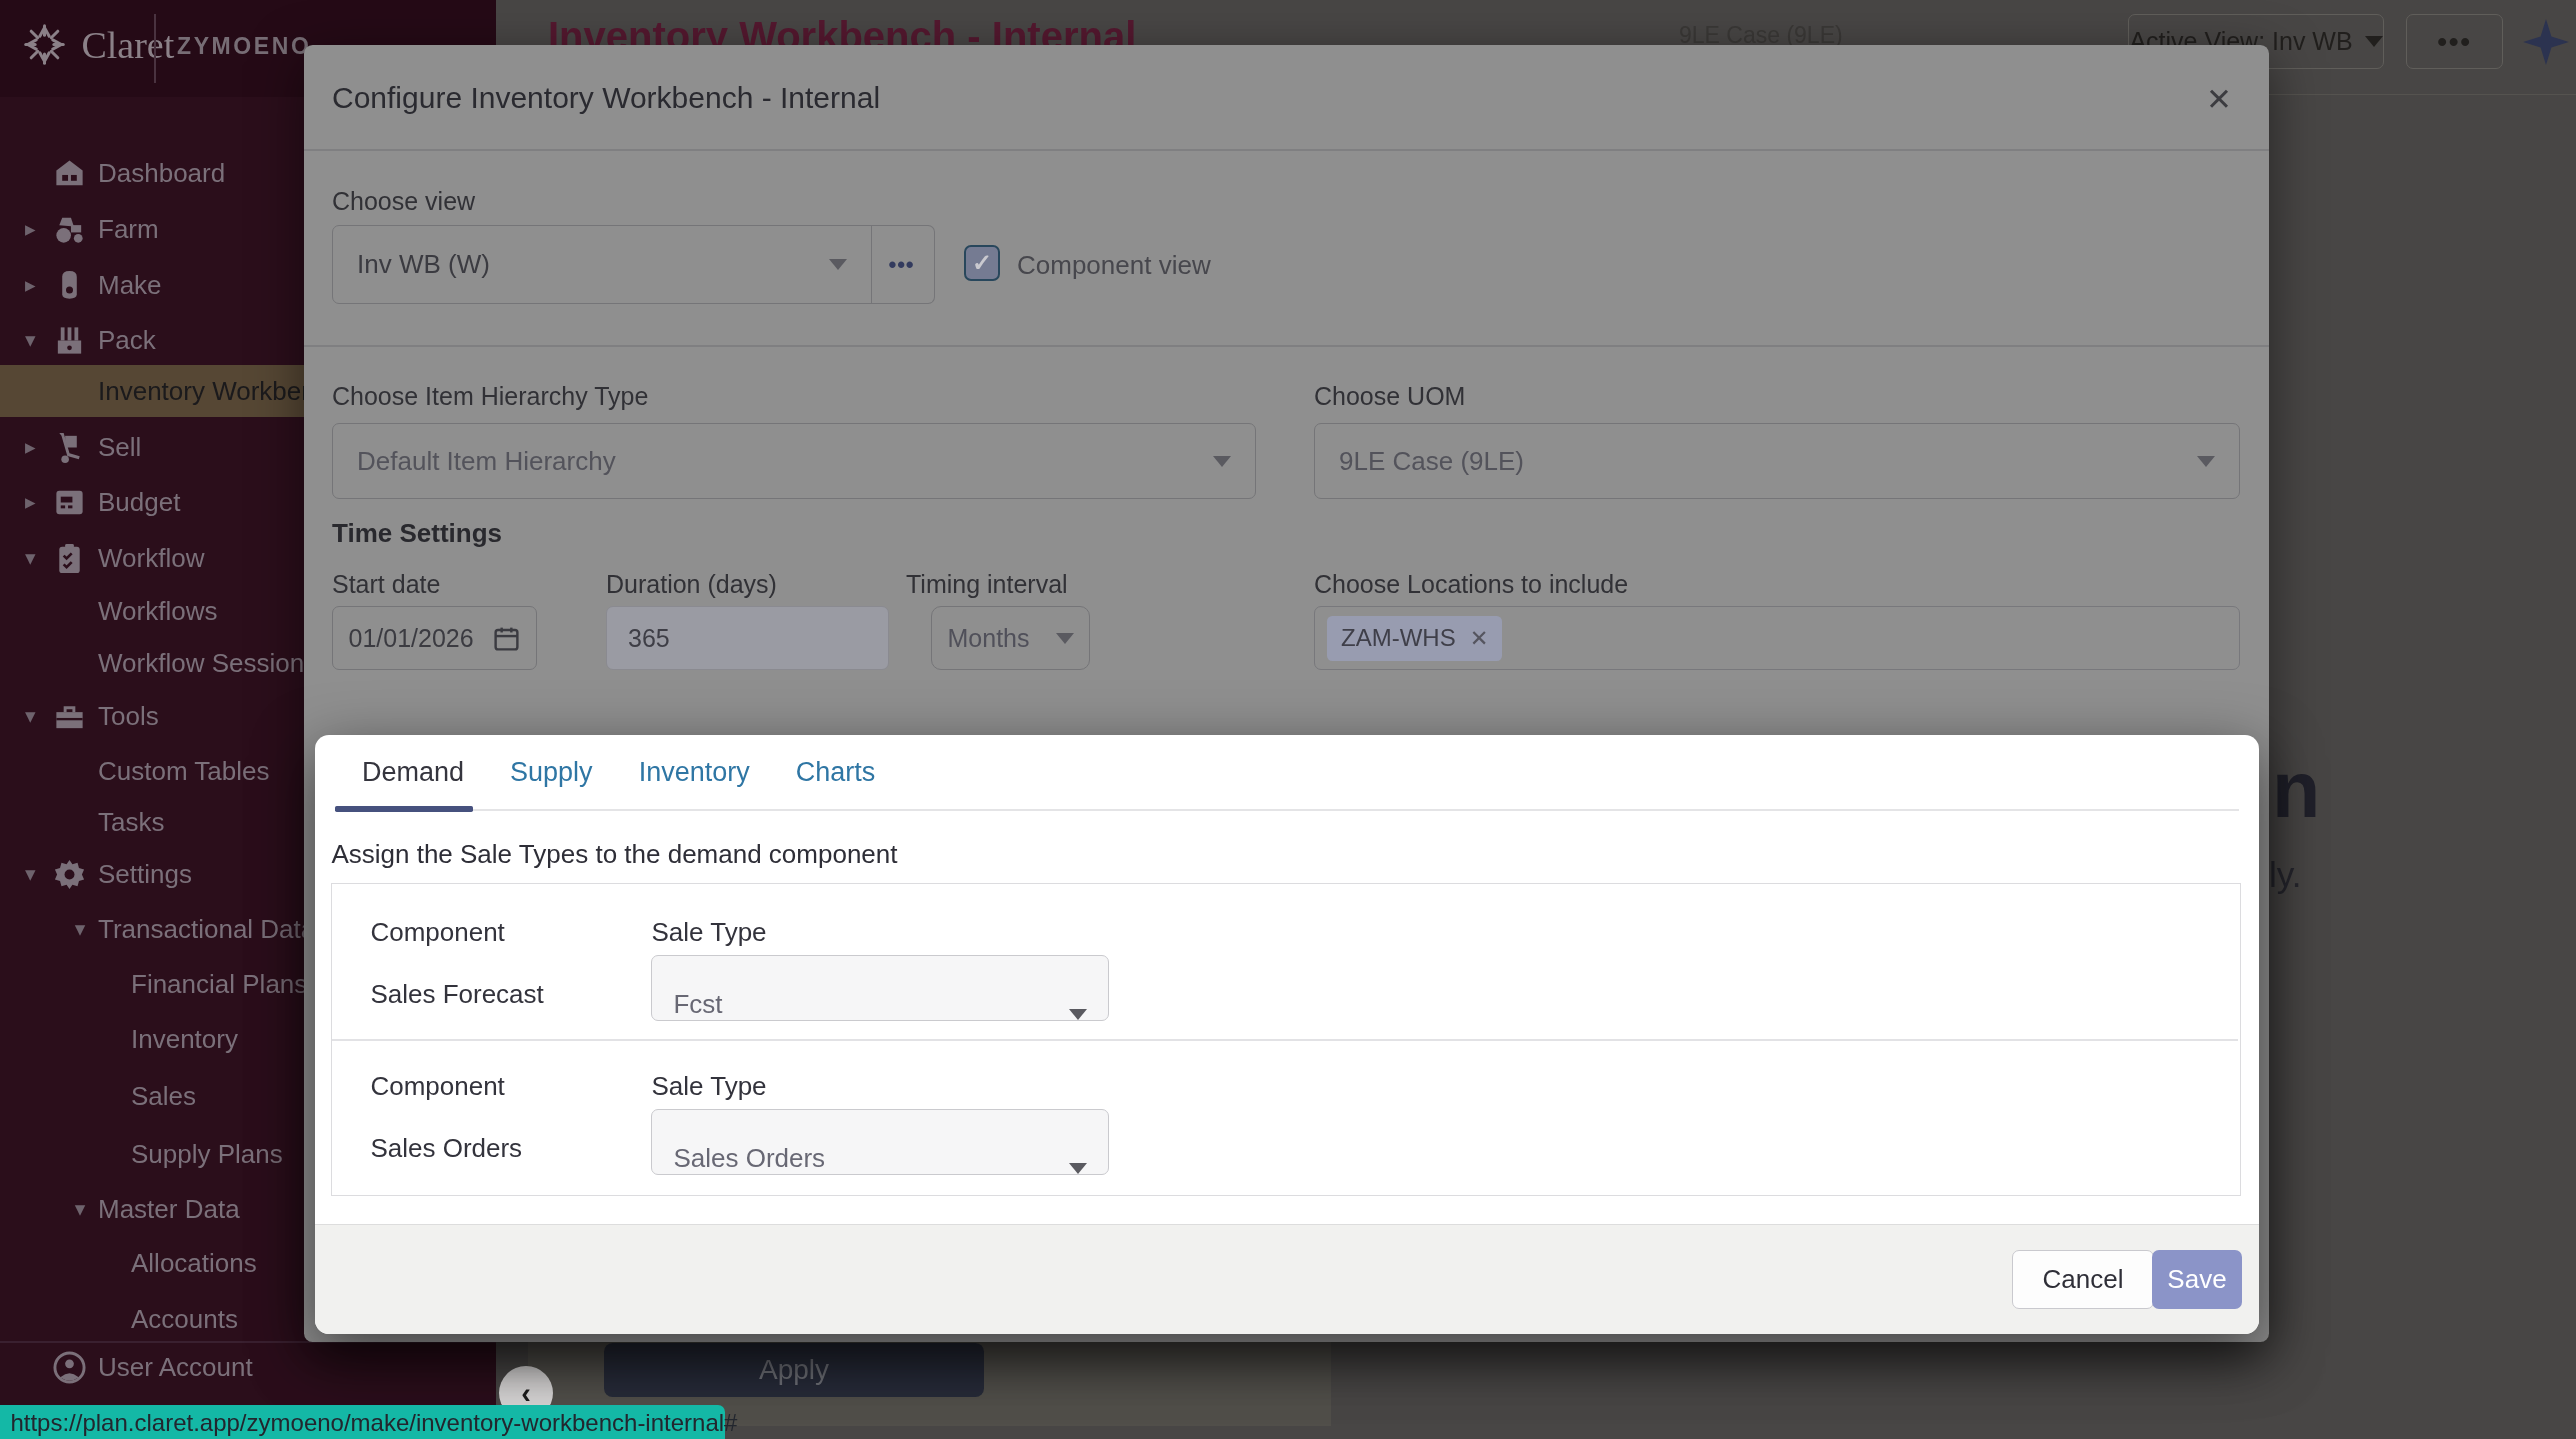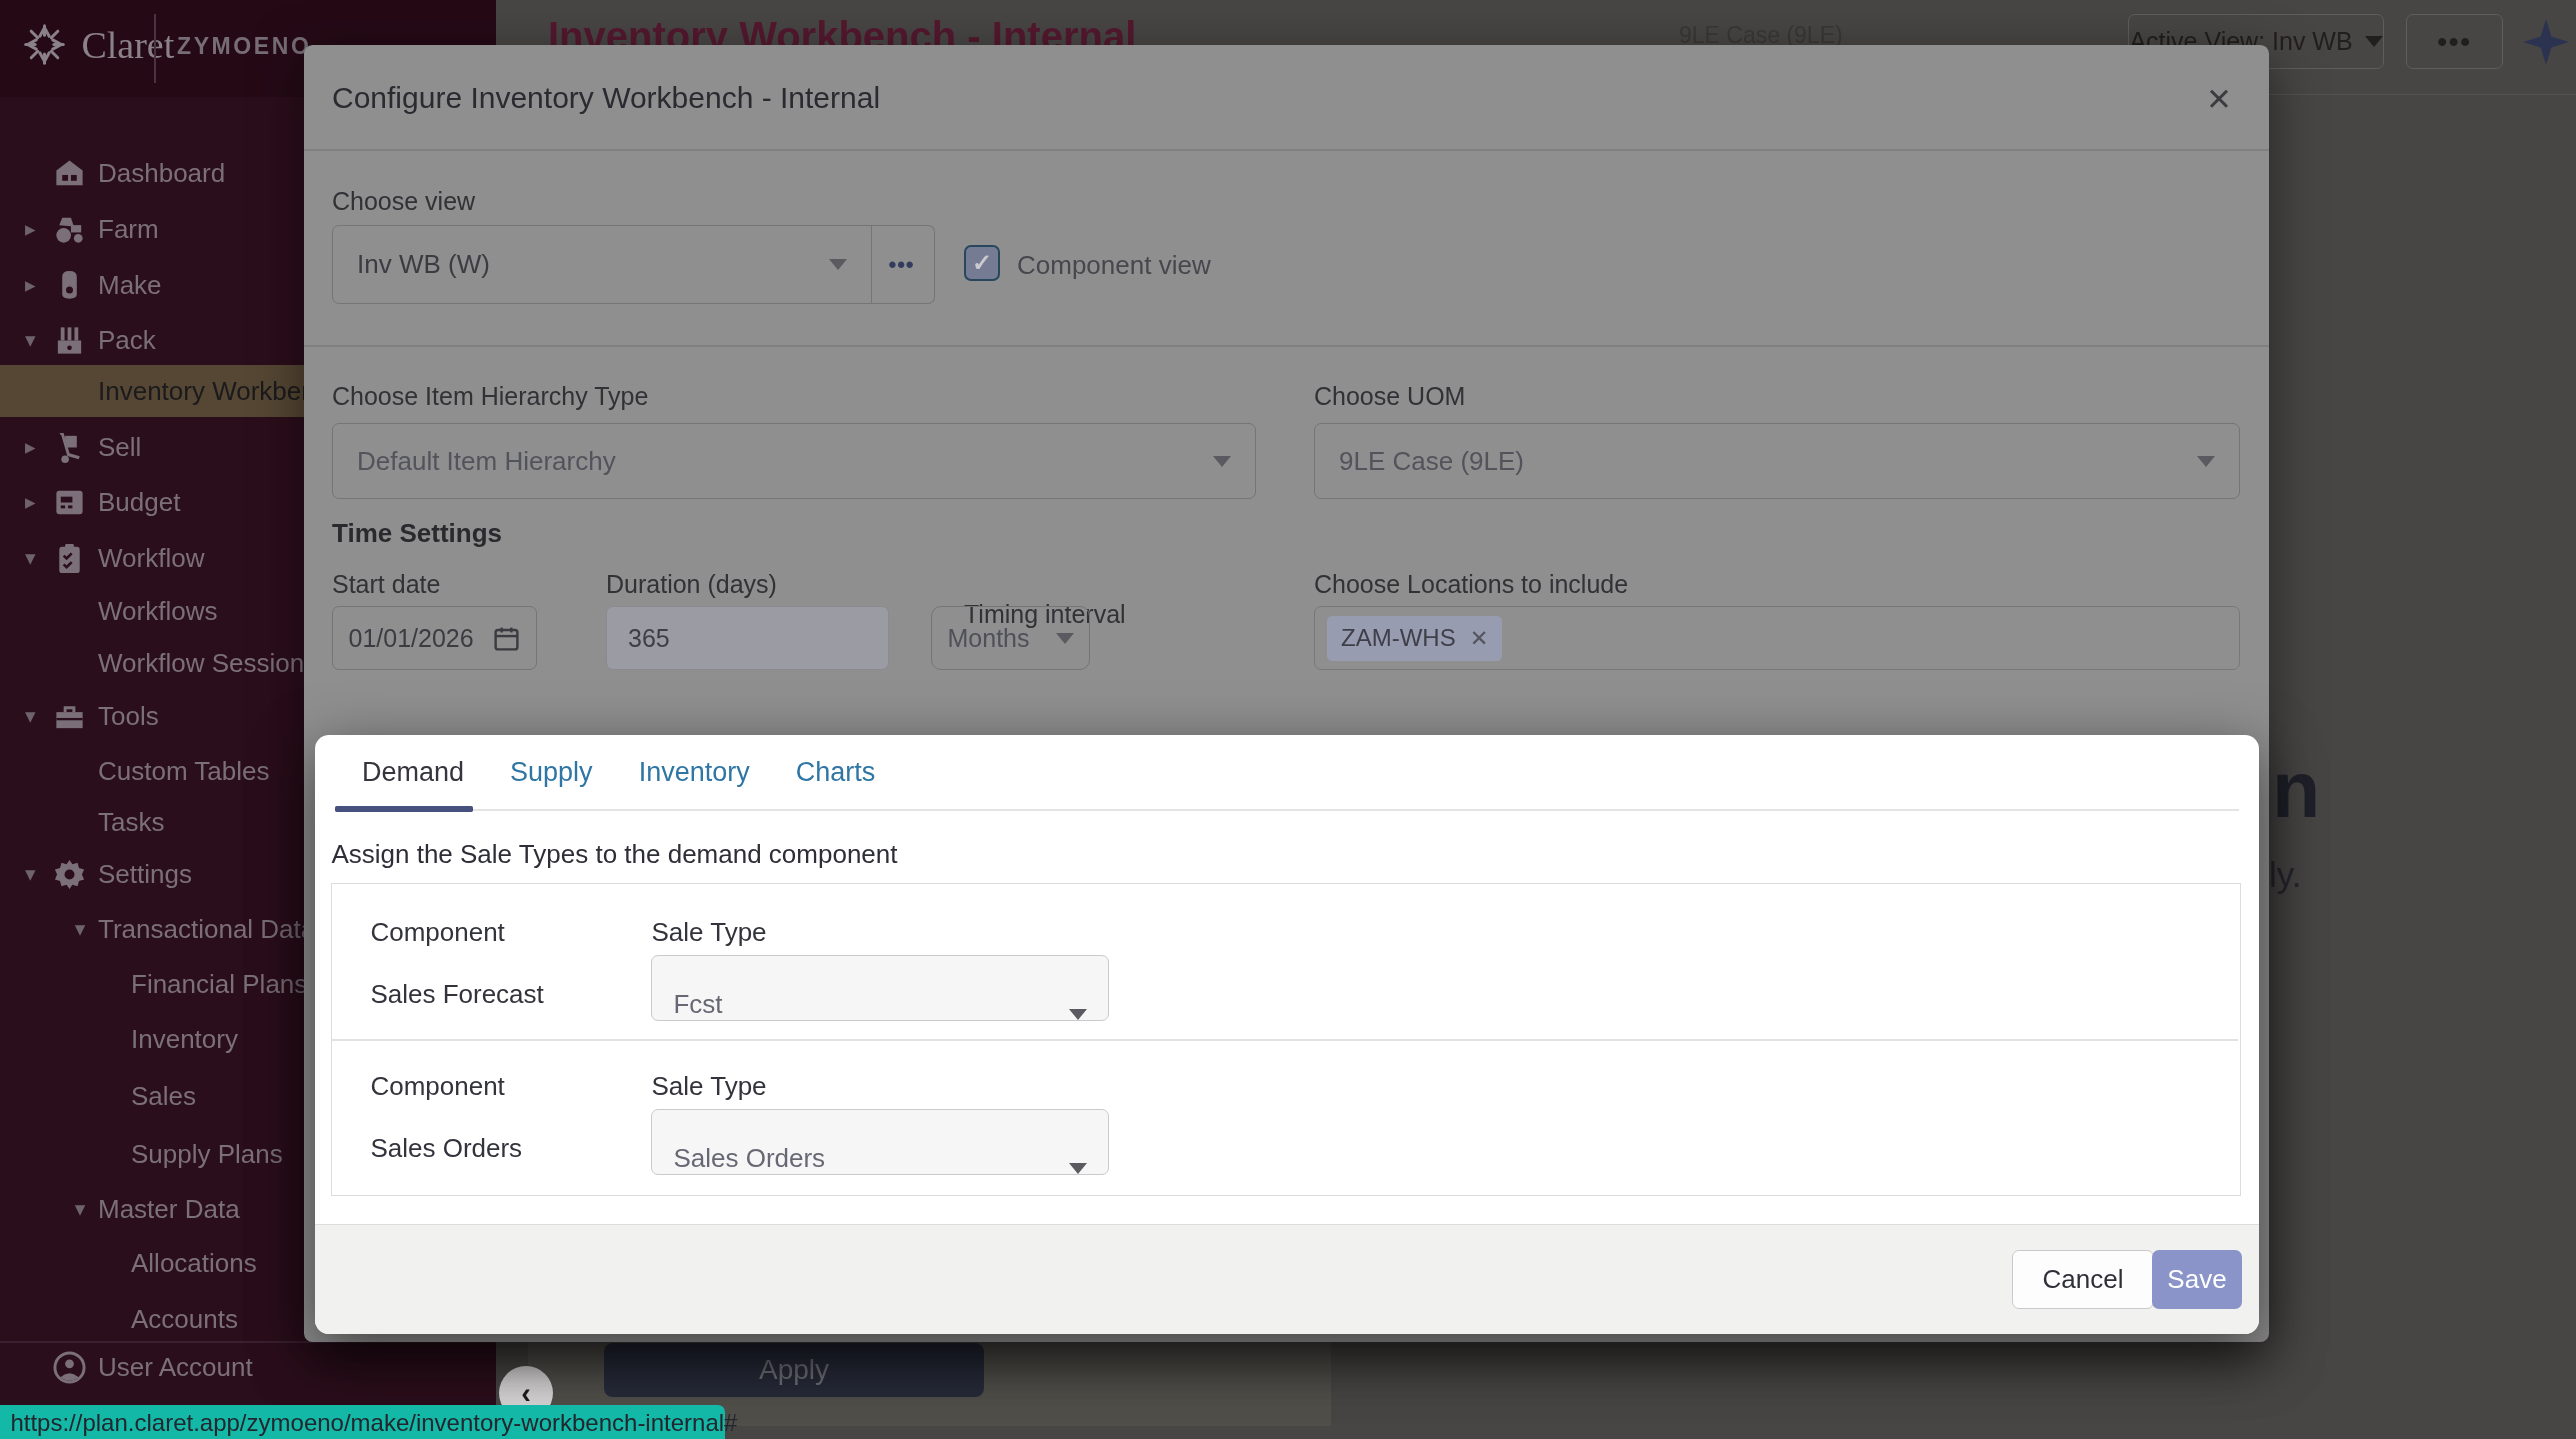--- a/index.html
+++ b/index.html
@@ -359,21 +359,21 @@
   <div class="abs m-label" style="left:1010px; top:337px;">Choose UOM</div>
   <div class="abs m-select" style="left:1010px; top:378px; width:926px; height:76px;">
     <span class="grow muted">9LE Case (9LE)</span>
     <span class="caret"></span>
   </div>
 
   <div class="abs m-label m-bold" style="left:28px; top:473px; font-size:26px;">Time Settings</div>
 
   <div class="abs m-label" style="left:28px; top:525px;">Start date</div>
   <div class="abs m-label" style="left:302px; top:525px;">Duration (days)</div>
-  <div class="abs m-label" style="left:660px; top:525px;margin-top:30px;">Timing interval</div>
+  <div class="abs m-label" style="left:602px; top:525px;">Timing interval</div>
   <div class="abs m-label" style="left:1010px; top:525px;">Choose Locations to include</div>
 
   <div class="abs" id="field-date">
     <span style="flex:1;">01/01/2026</span>
     <svg class="cal-icon" viewBox="0 0 24 24">
       <rect x="3" y="5" width="18" height="16" rx="2" fill="none" stroke="#3b3b41" stroke-width="2"></rect>
       <line x1="3" y1="10" x2="21" y2="10" stroke="#3b3b41" stroke-width="2"></line>
       <line x1="8" y1="3" x2="8" y2="7" stroke="#3b3b41" stroke-width="2"></line>
       <line x1="16" y1="3" x2="16" y2="7" stroke="#3b3b41" stroke-width="2"></line>
     </svg>

